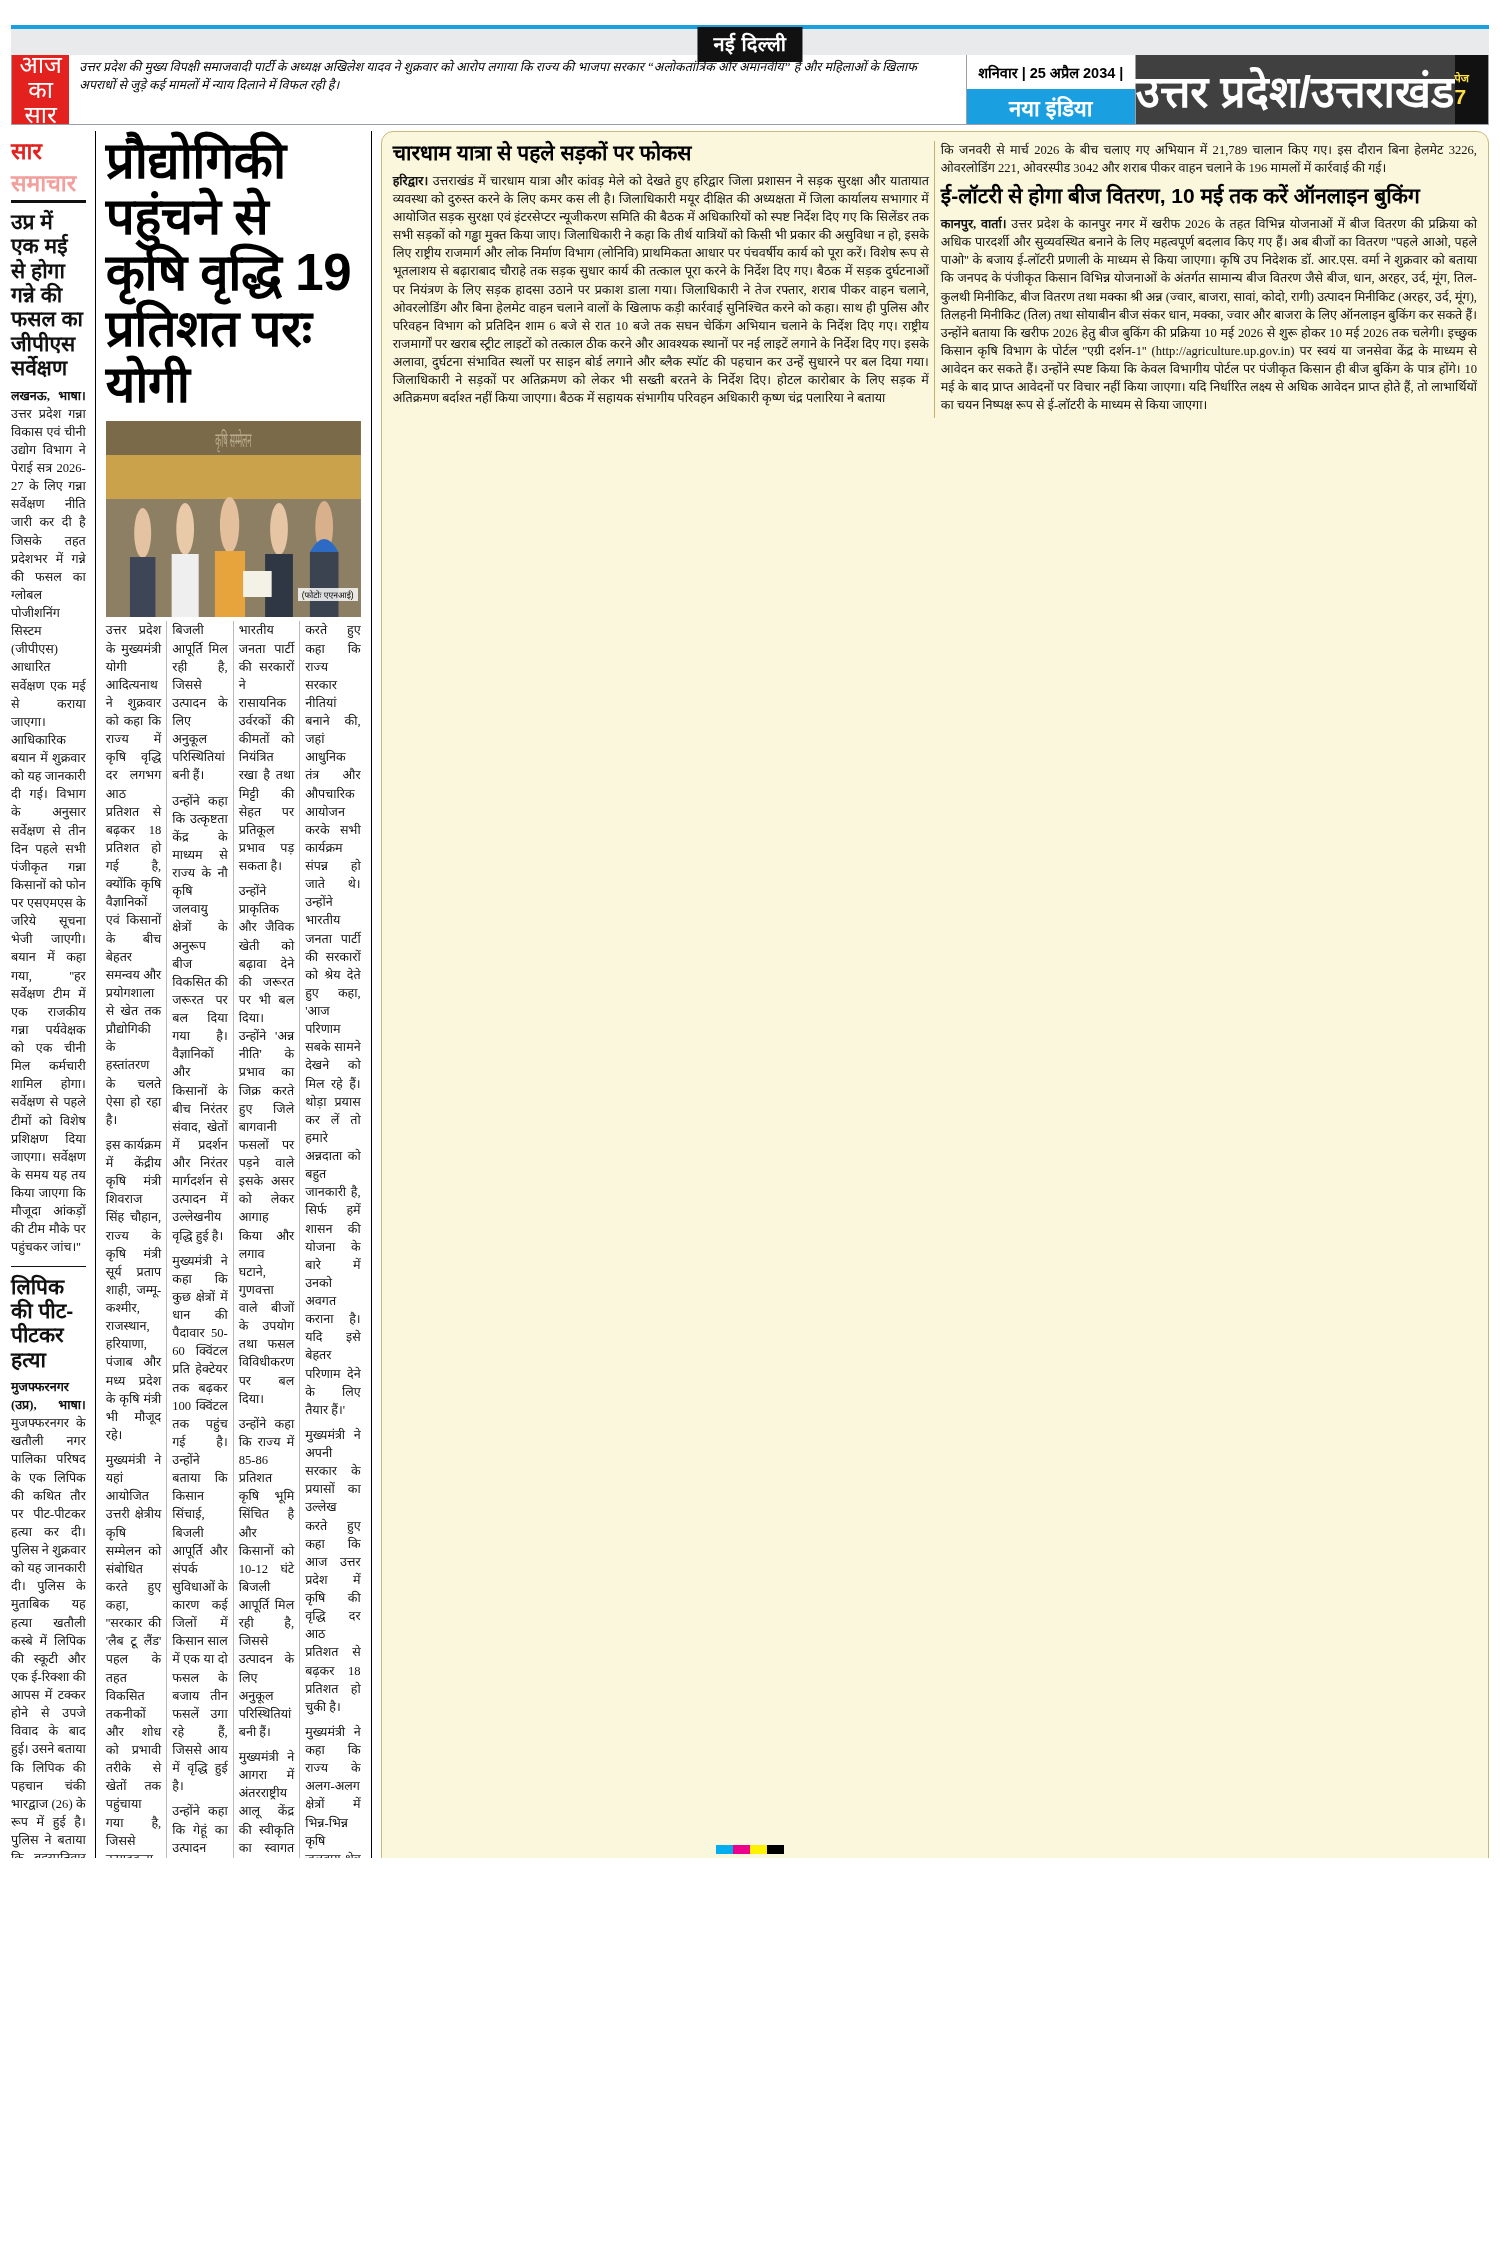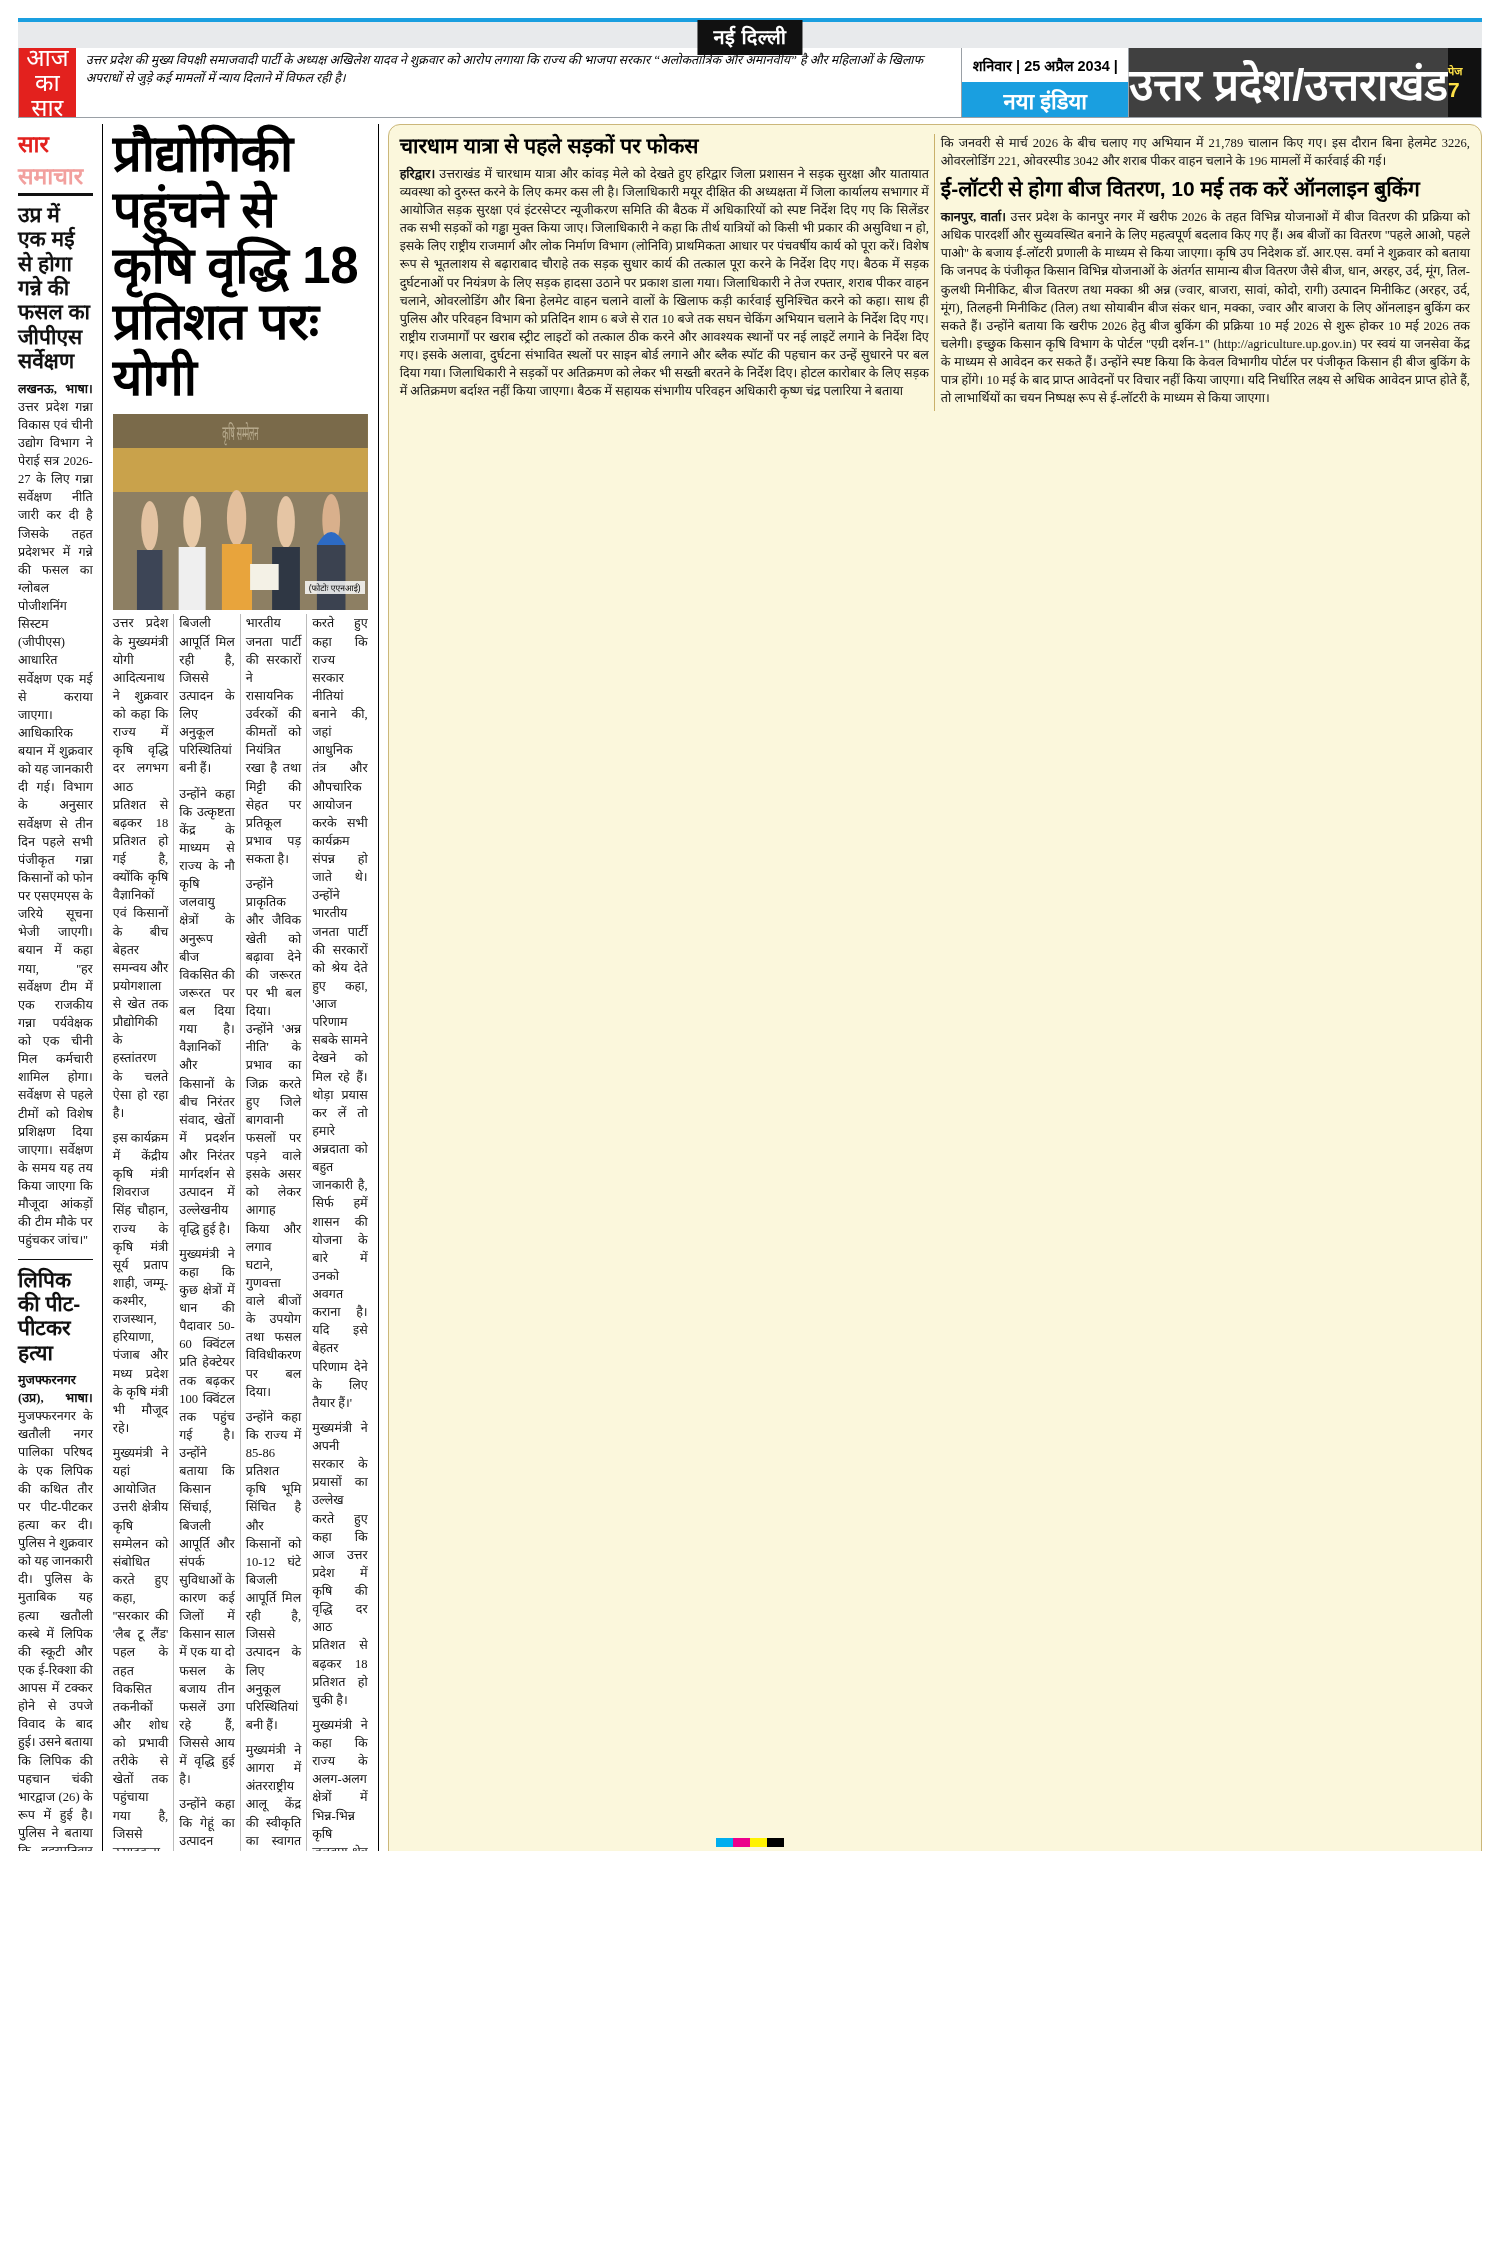--- a/index.html
+++ b/index.html
@@ -6,24 +6,24 @@
   * { box-sizing: border-box; }
   html, body {
     margin: 0; padding: 0;
     background: #ffffff;
     font-family: "Liberation Serif", "DejaVu Serif", serif;
   }
   .page {
     position: relative;
     width: 1500px;
     height: 1843px;
-    margin: 8px auto;
+    margin: 15px auto;
     background: #fff;
     overflow: hidden;
-    padding: 0 18px;
+    padding: 0 11px;
   }
 
   
   .topbar-rule { height: 4px; background: #1a9fe0; margin: 10px 0 0 0; }
   .masthead-strip {
     position: relative;
     height: 26px;
     background: #e8eaec;
     border-bottom: none;
   }
@@ -206,21 +206,21 @@
 
       <div>
         <div class="rail-head">पुलिस हिरासत में आत्महत्या की</div>
         <div class="body-col">
           <p><span class="dateline">हाथरस (उप्र), भाषा।</span></p>
         </div>
       </div>
     </div>
 
     <div class="center-lead">
-      <div class="lead-headline">प्रौद्योगिकी पहुंचने से कृषि वृद्धि 18 प्रतिशत परः योगी</div>
+      <div class="lead-headline">प्रौद्योगिकी पहुंचने से कृषि वृद्धि 19 प्रतिशत परः योगी</div>
 
       <div class="lead-photo">
         <svg width="100%" height="100%" viewBox="0 0 660 196" preserveAspectRatio="none">
           <rect width="660" height="196" fill="#b9a887"></rect>
           <rect y="0" width="660" height="78" fill="#c9a24b"></rect>
           <rect y="0" width="660" height="34" fill="#7a6a4a"></rect>
           <text x="330" y="26" font-family="Liberation Sans, sans-serif" font-size="20" fill="#e9dfc4" text-anchor="middle" opacity=".55">कृषि सम्मेलन</text>
           <rect y="78" width="660" height="118" fill="#8d7f63"></rect>
 
           <g>

